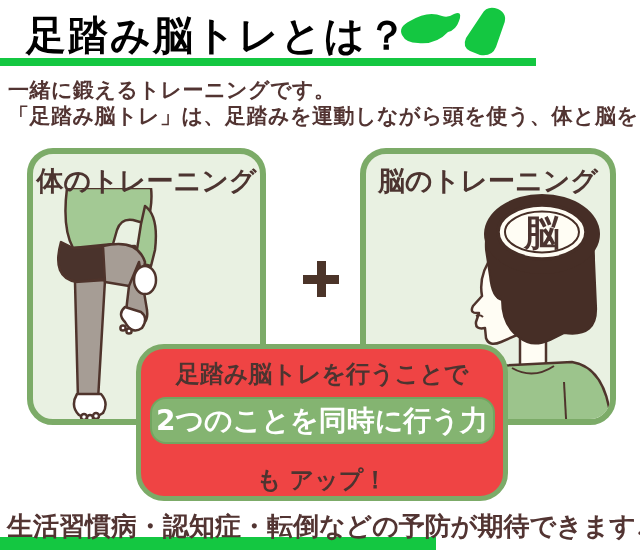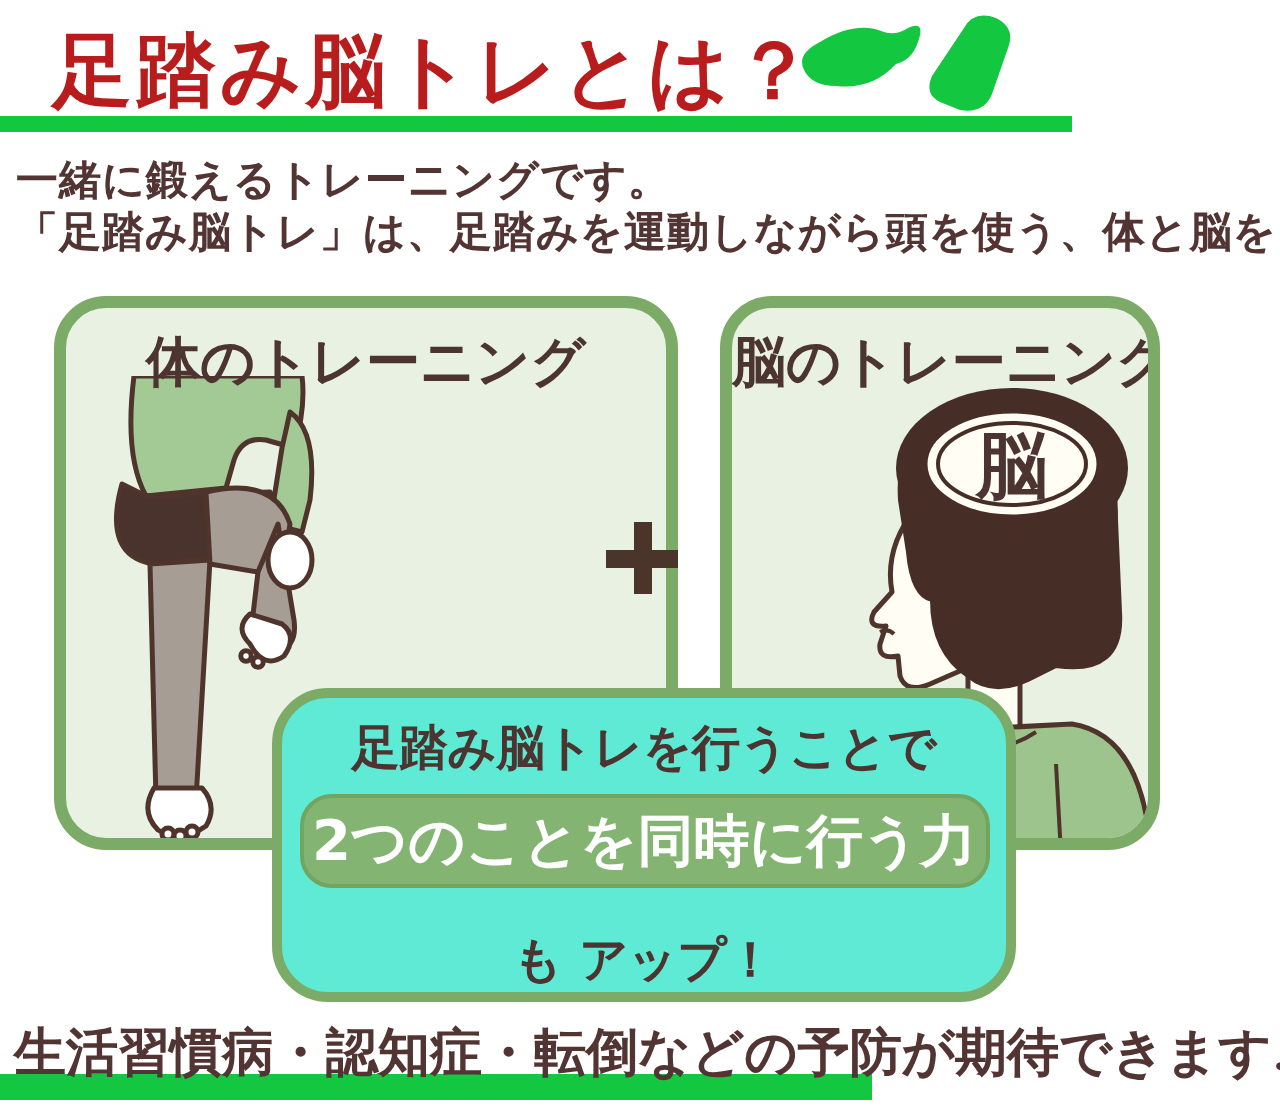--- a/index.html
+++ b/index.html
@@ -12,21 +12,21 @@
     font-weight:bold;
     color:#523432;
     overflow:hidden;
   }
   .abs { position:absolute; }
 
   
   .page-title {
     left:26px; top:8px;
     font-size:40px; letter-spacing:2px;
-    color:#b91c1c; white-space:nowrap;
+    color:#000000; white-space:nowrap;
   }
   .feet-svg { left:398px; top:5px; width:128px; height:54px; }
   .title-underline {
     left:0; top:58px; width:536px; height:8px;
   }
 
   
   .intro {
     left:8px; top:77px; width:632px;
     font-size:21px; letter-spacing:0.5px; line-height:26px;
@@ -34,22 +34,22 @@
   }
 
   
   .card {
     top:148px; height:277px;
     background:#e9f1e2;
     border:6px solid #7cab68;
     border-radius:26px;
     overflow:hidden;
   }
-  .card-body-box  { left:27px;  width:312px; }
-  .card-brain-box { left:360px; width:220px; }
+  .card-body-box  { left:27px;  width:239px; }
+  .card-brain-box { left:360px; width:256px; }
   .card-header {
     width:100%; text-align:center; margin-top:9px;
     font-size:27px; letter-spacing:0px; color:#4c3430;
     position:relative; z-index:3; white-space:nowrap;
   }
   .big-label {
     position:absolute; z-index:3;
     font-size:38px; letter-spacing:1px; color:#4c3430; white-space:nowrap;
   }
   .label-step  { left:128px; top:106px; }
@@ -60,21 +60,21 @@
 
   
   .plus-wrap { left:303px; top:261px; width:36px; height:36px; }
   .plus-wrap .bar { position:absolute; background:#4b3429; }
   .plus-wrap .h { left:0; top:14px; width:36px; height:9px; }
   .plus-wrap .v { left:14px; top:0; width:9px; height:36px; }
 
   
   .result-box {
     left:136px; top:344px; width:372px; height:157px;
-    background:#5eead4;
+    background:#ef4444;
     border:5px solid #7cab68;
     border-radius:28px;
     z-index:5;
     display:flex; flex-direction:column; align-items:center;
   }
   .result-intro {
     margin-top:9px; font-size:24px; color:#4c3430; white-space:nowrap;
   }
   .result-pill {
     margin-top:7px; width:345px; height:63px;

